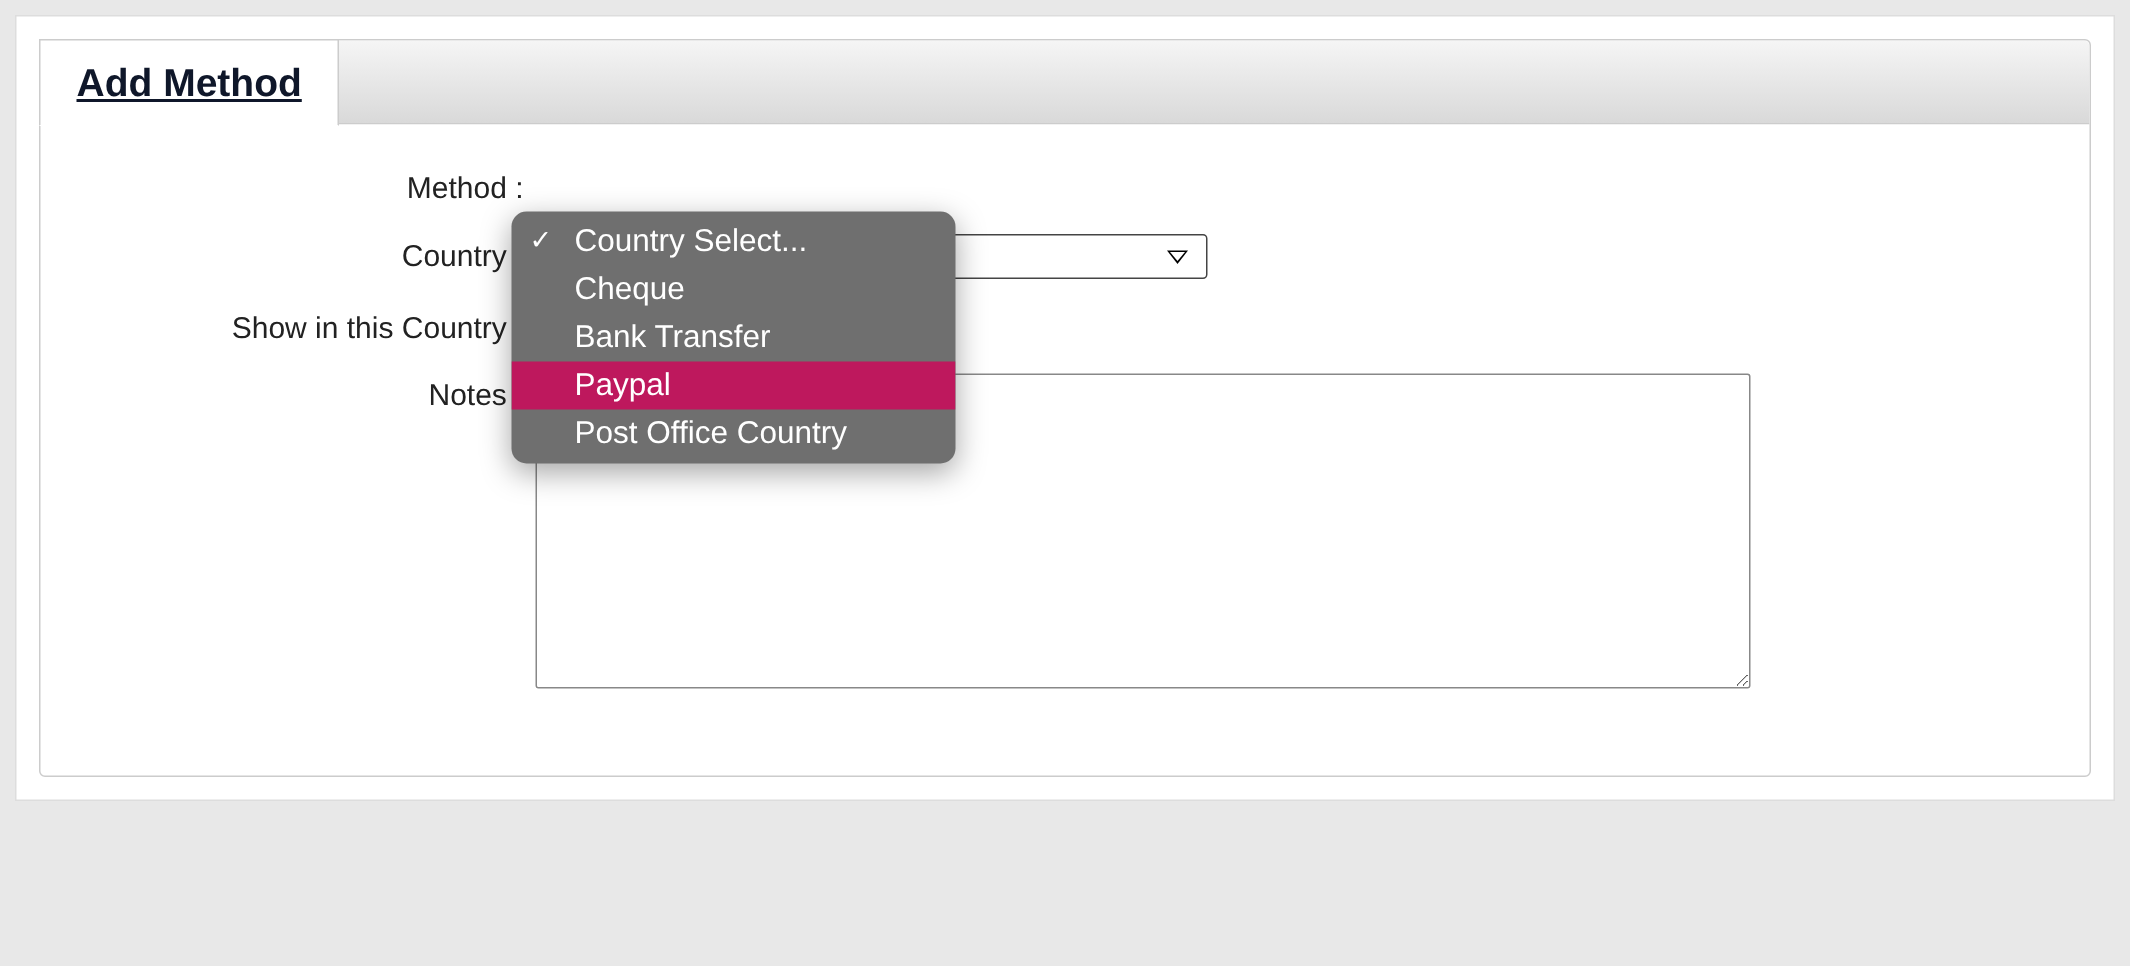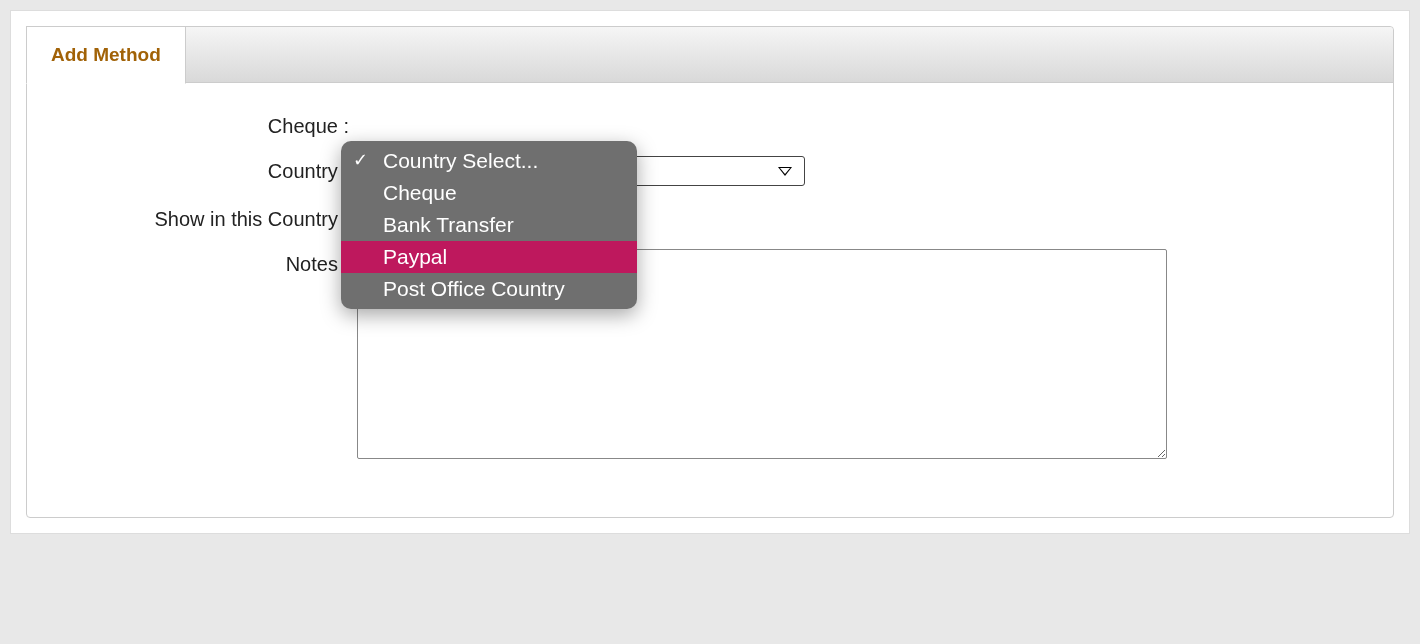--- a/index.html
+++ b/index.html
@@ -37,23 +37,24 @@
     position: absolute;
     left: -1px;
     top: -1px;
     height: 58px;
     background: #fff;
     border: 1px solid #ccc;
     border-bottom: 1px solid #fff;
     padding: 0 24px;
     display: flex;
     align-items: center;
-    color: #a16207;
+    color: #0f172a;
     font-weight: bold;
-    font-size: 19px;
+    font-size: 26px;
+    text-decoration: underline;
   }
   .form-body {
     padding: 28px 30px 40px 30px;
     position: relative;
   }
   .row {
     display: flex;
     align-items: flex-start;
     margin-bottom: 18px;
   }
@@ -162,21 +163,21 @@
   <div class="panel">
     <div class="tab-bar">
       <div class="tab">
         <span>Add Method</span>
       </div>
     </div>
 
     <div class="form-body">
 
       <div class="row">
-        <div class="row-label">Cheque :</div>
+        <div class="row-label">Method :</div>
 
       </div>
 
       <div class="row">
         <div class="row-label">Country :</div>
         <div class="select">
           <span class="chevron-down"></span>
         </div>
       </div>
 

